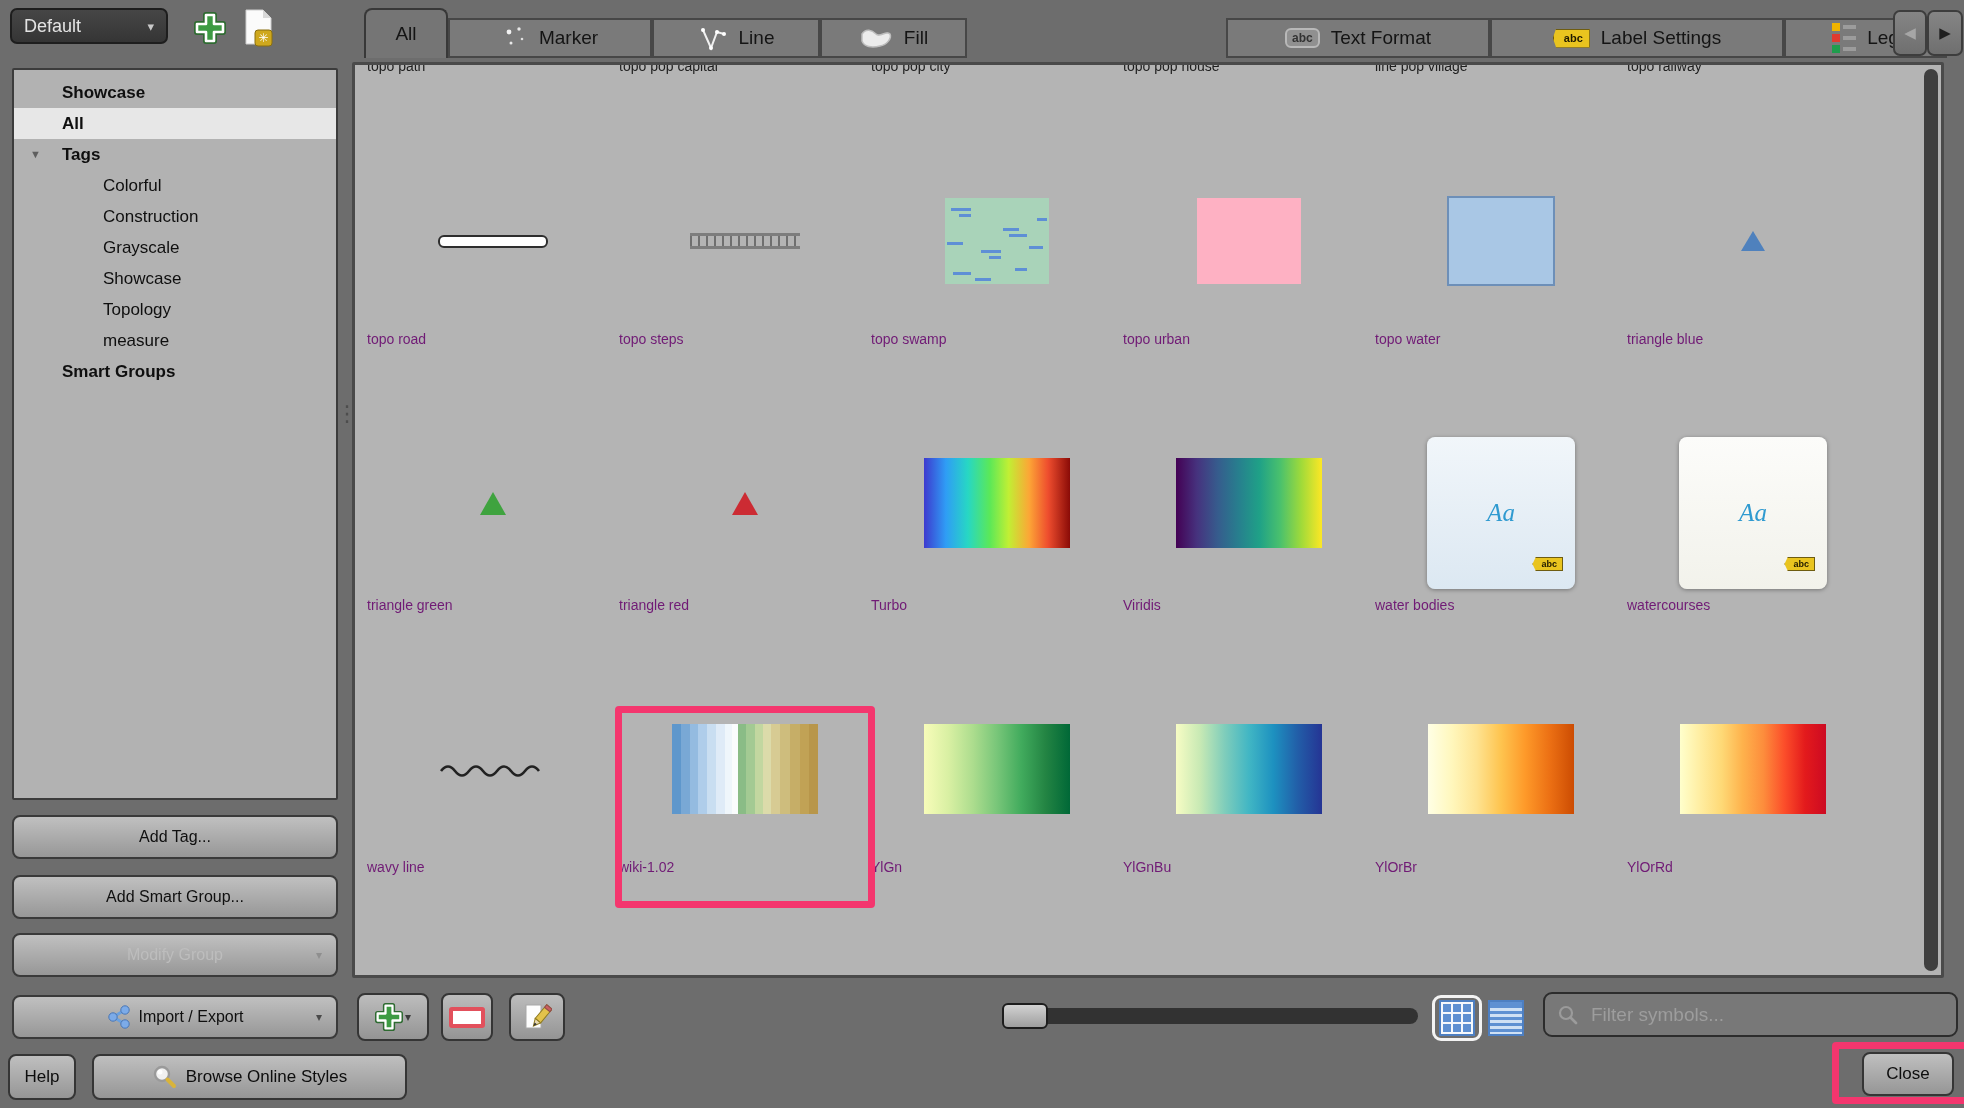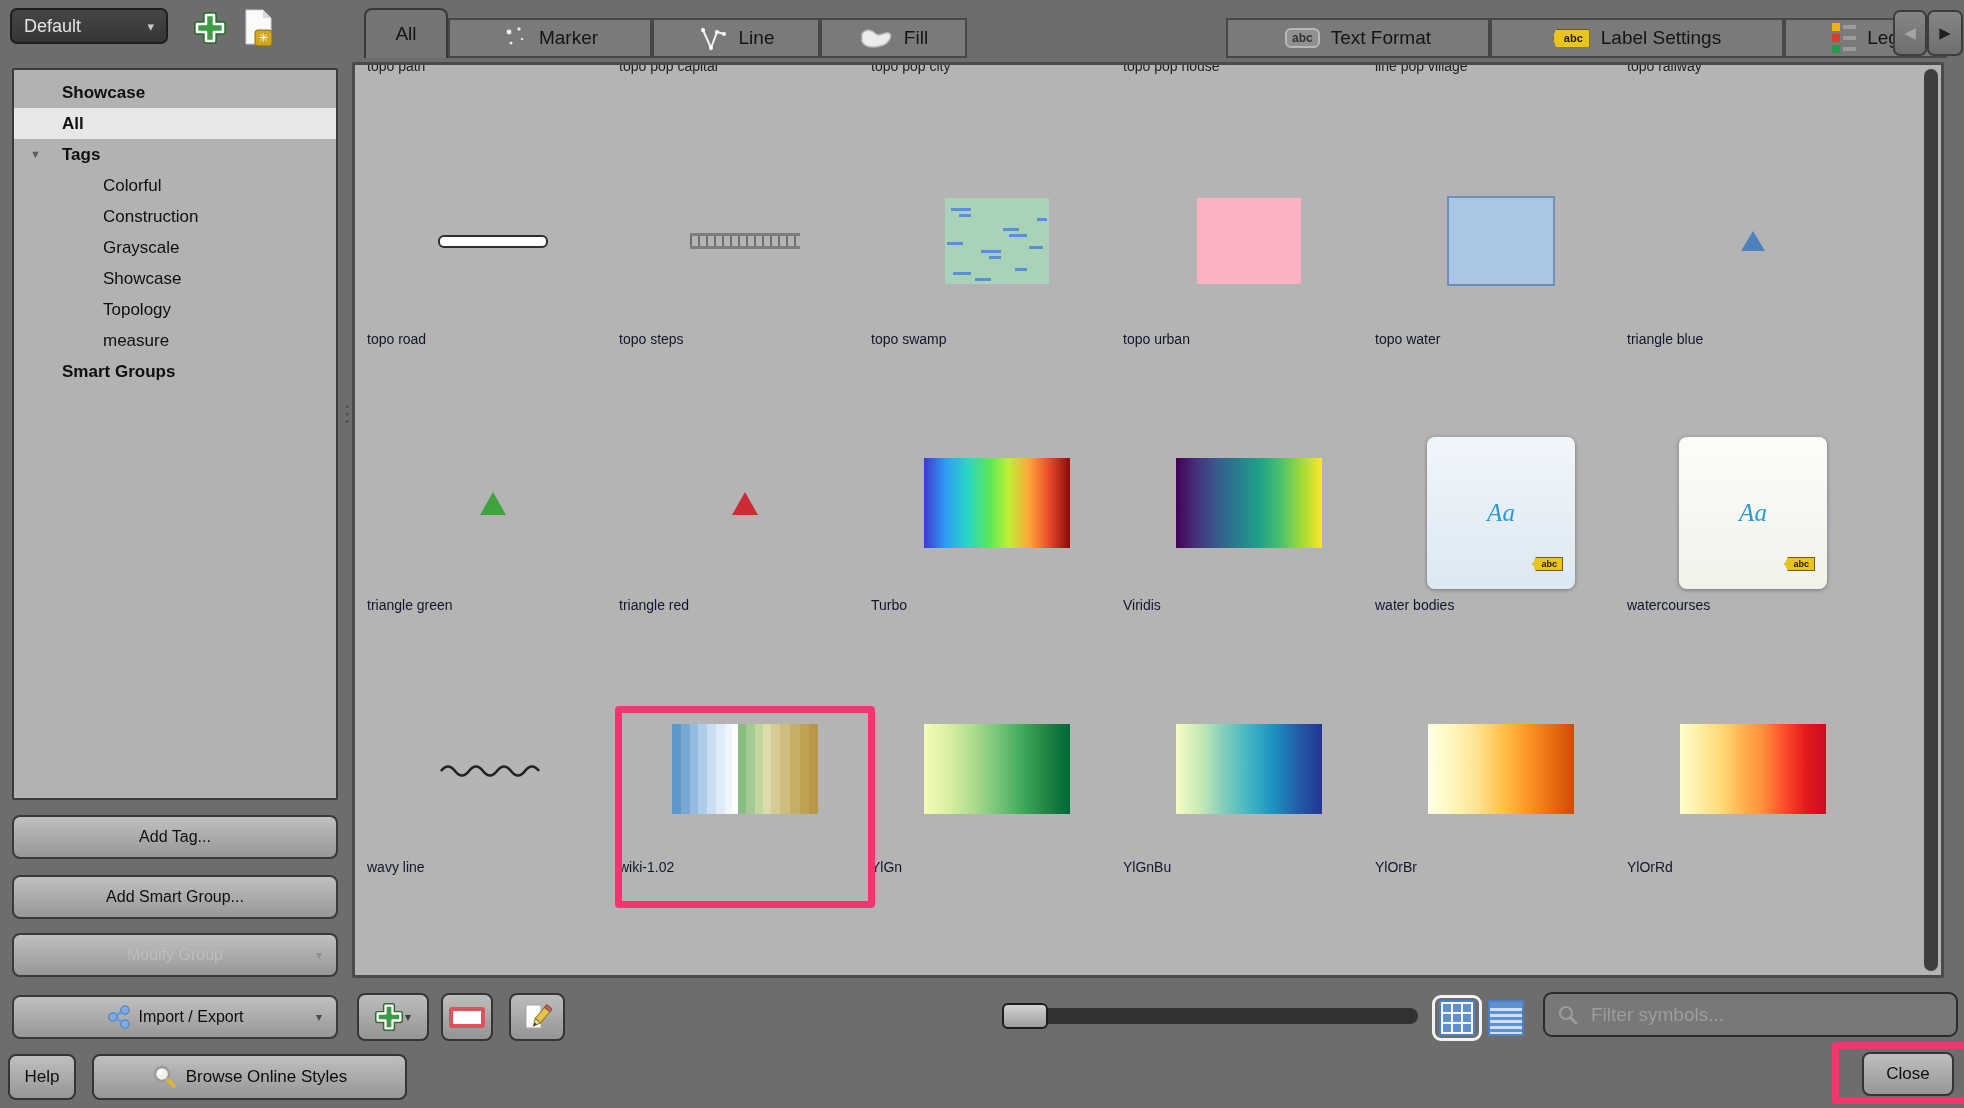--- a/index.html
+++ b/index.html
@@ -41,21 +41,21 @@
   .sbtn .dd{position:absolute;right:14px;font-size:12px;color:#4a4a4a;}
   .splitter{left:336px;top:404px;width:16px;height:40px;color:#4d4d4d;font-size:22px;line-height:20px;text-align:center;}
 
   
   .grid-panel{left:352px;top:62px;width:1592px;height:916px;background:#b4b4b4;border:3px solid #4a4a4a;
     border-radius:2px;overflow:hidden;}
   .vscroll{position:absolute;right:3px;top:4px;width:14px;height:902px;background:#3f3f3f;border-radius:7px;}
   .sym-row{position:absolute;left:0;display:grid;grid-template-columns:repeat(6,252px);padding-left:12px;}
   .cell{display:flex;flex-direction:column;align-items:flex-start;}
   .slot{display:flex;align-items:center;justify-content:center;width:100%;}
-  .sym-label{font-size:14px;color:#0f172a;white-space:nowrap;}
+  .sym-label{font-size:14px;color:#701a75;white-space:nowrap;}
   .clipped-row{top:-7px;}
   .clipped-row .sym-label{color:#1d1d1d;}
 
   
   .row1{top:133px;} .row1 .slot{height:86px;} .row1 .sym-label{margin-top:47px;}
   .row2{top:376px;} .row2 .slot{height:124px;} .row2 .sym-label{margin-top:32px;}
   .row3{top:658px;} .row3 .slot{height:92px;} .row3 .sym-label{margin-top:44px;}
 
   
   .sym-road{width:106px;height:9px;background:#ffffff;border:2px solid #2e2e2e;border-radius:6px;}

